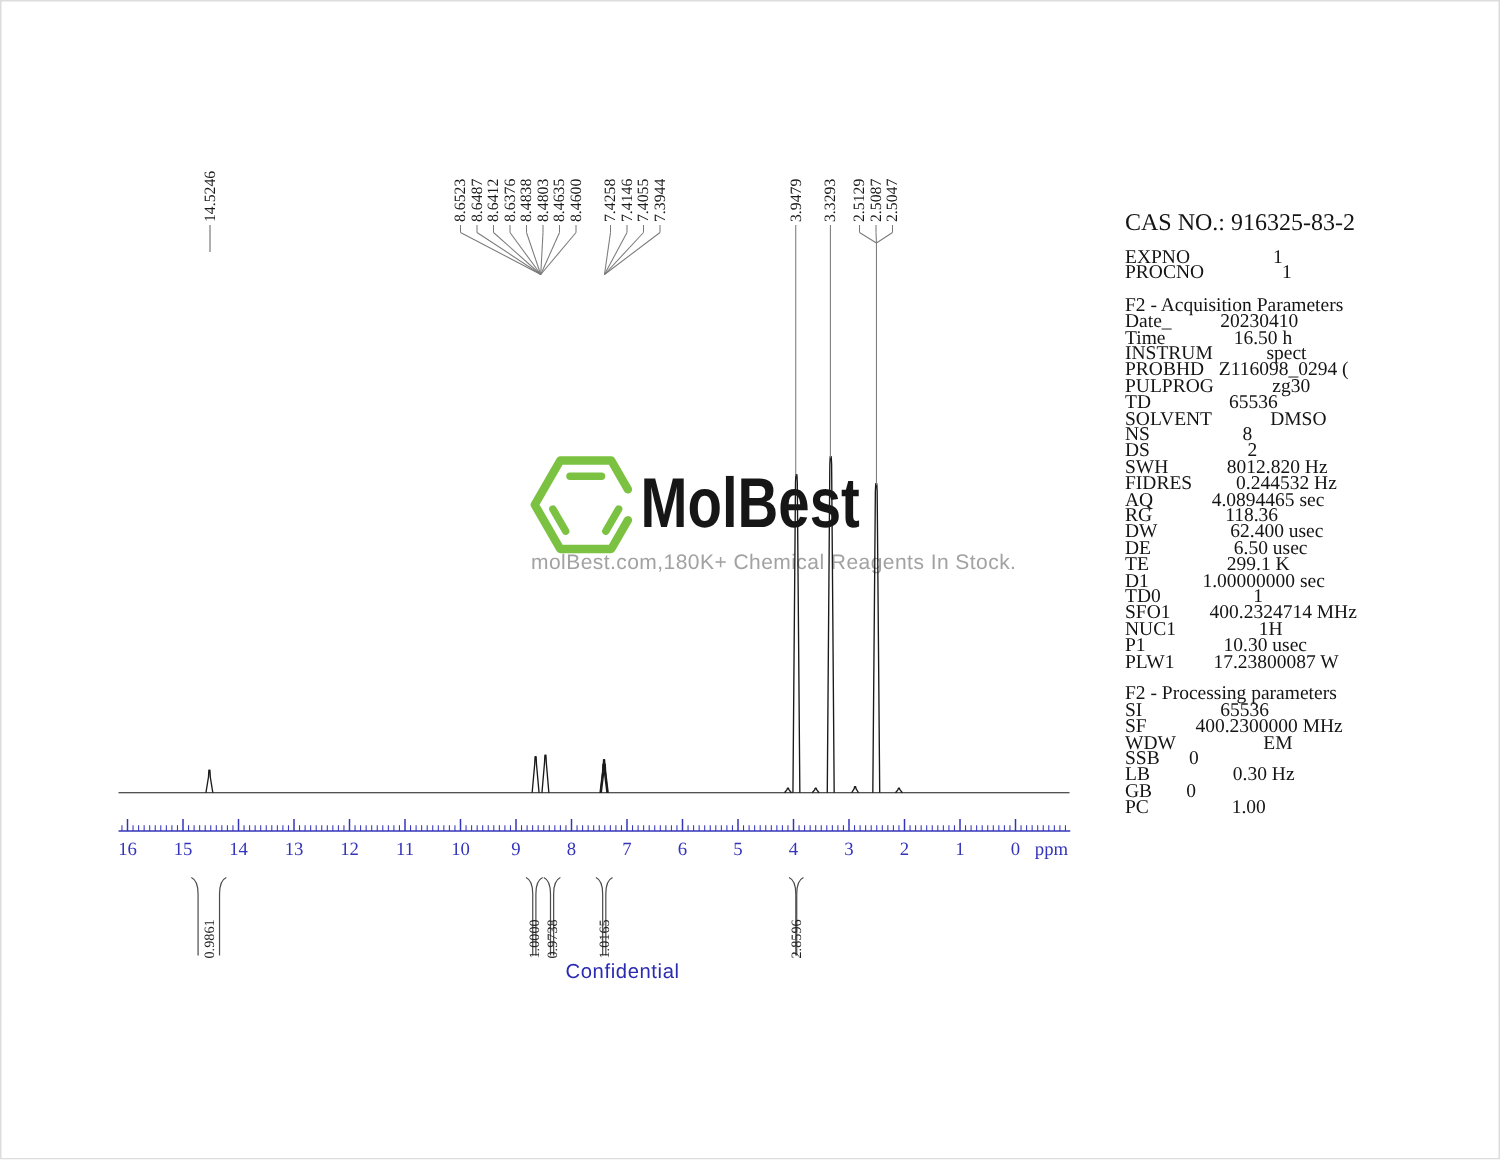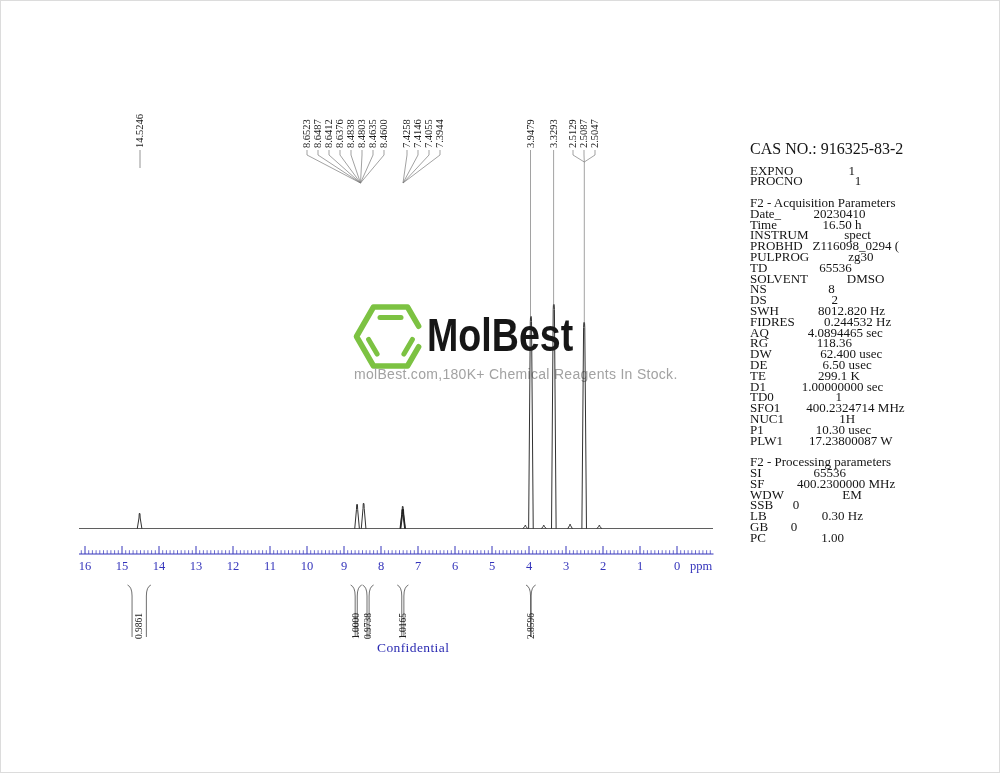--- a/index.html
+++ b/index.html
@@ -14,21 +14,21 @@
   .tagline{position:absolute;left:354px;top:366px;font-family:"Liberation Sans",sans-serif;
            font-size:14px;color:#a2a2a2;letter-spacing:0.3px;white-space:nowrap;}
   
   #spectrum-svg{position:absolute;left:0;top:0;}
   
   #params{position:absolute;left:750px;top:144px;width:240px;}
   .prow{white-space:pre;font-family:"Liberation Serif",serif;font-size:13px;
         line-height:10.8px;height:10.8px;color:#141414;}
   .prow.cas{font-size:16px;}
   
-  .confidential{position:absolute;left:377px;top:640px;font-family:Liberation Serif, serif;
+  .confidential{position:absolute;left:377px;top:640px;font-family:Liberation Sans, sans-serif;
                 font-size:13.5px;color:#2b2bb2;letter-spacing:0.4px;}
 </style>
 </head>
 <body>
 
 <div class="page">
 
   <div class="watermark">
     <svg class="logo-hex" width="1000" height="773" viewBox="0 0 1000 773">
       <path d="M418.6 326.2 L407.5 307 L373.5 307 L356.5 336.5 L373.5 366 L407.5 366 L418.6 346.8" fill="none" stroke-width="5.6" stroke-linejoin="round" stroke-linecap="round" stroke="#7cc242"></path>

